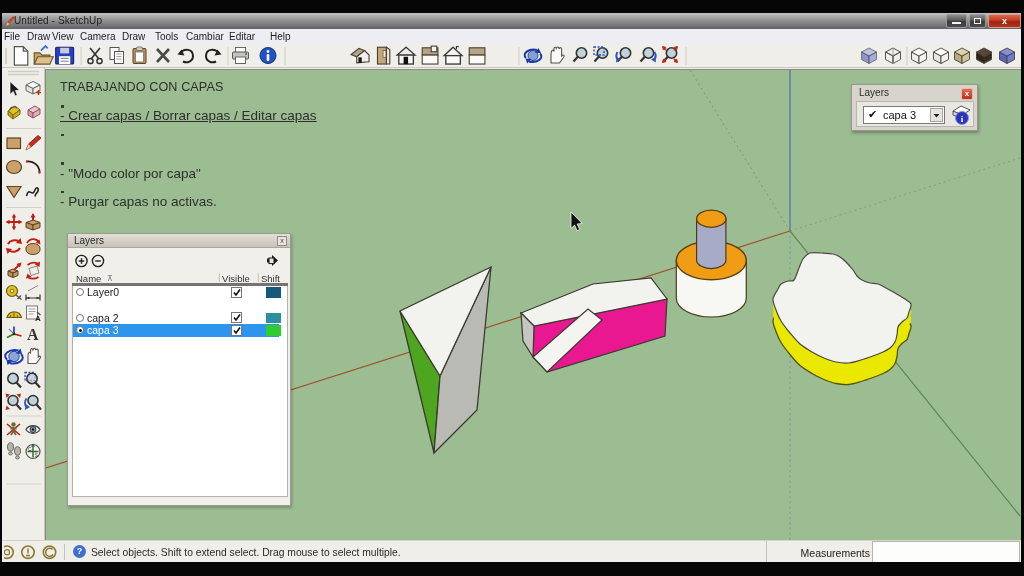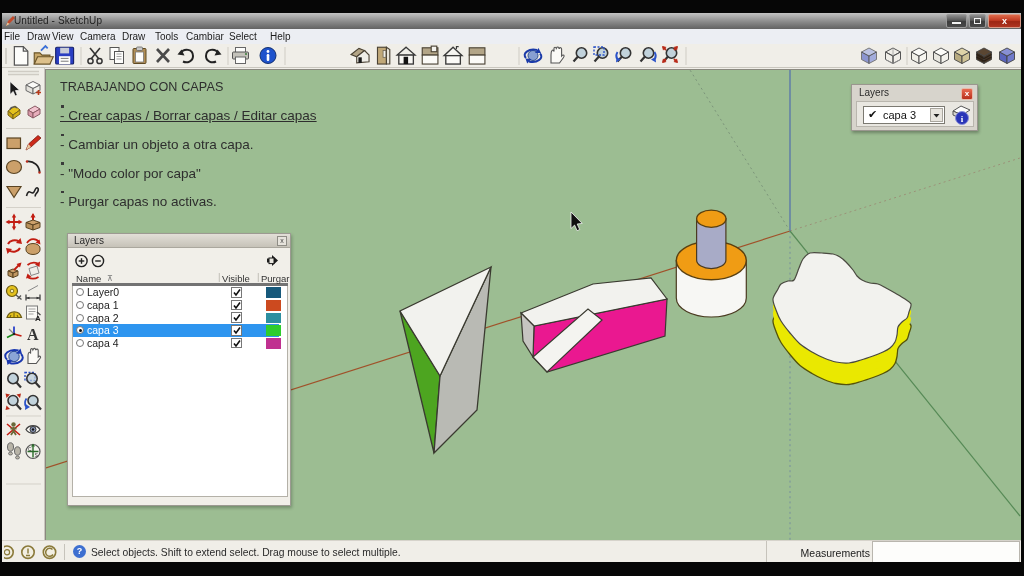--- a/index.html
+++ b/index.html
@@ -83,21 +83,21 @@
     </div>
   </div>
   <div id="menubar">
     <span class="mi" style="left:2px">File</span>
     <span class="mi" style="left:25px">Draw</span>
     <span class="mi" style="left:50px">View</span>
     <span class="mi" style="left:78px">Camera</span>
     <span class="mi" style="left:120px">Draw</span>
     <span class="mi" style="left:153px">Tools</span>
     <span class="mi" style="left:184px">Cambiar</span>
-    <span class="mi" style="left:227px">Select</span>
+    <span class="mi" style="left:227px">Editar</span>
     <span class="mi" style="left:268px">Help</span>
   </div>
   <div id="toolbar">
       <svg style="position:absolute;left:0;top:0" width="1019" height="24" viewBox="0 0 1019 24">
         <line x1="4" y1="4" x2="4" y2="20" stroke="#c9c6be" stroke-width="1.5"></line>
         <line x1="79" y1="3" x2="79" y2="21" stroke="#cfccc4" stroke-width="1"></line>
         <line x1="226" y1="3" x2="226" y2="21" stroke="#cfccc4" stroke-width="1"></line>
         <line x1="283" y1="3" x2="283" y2="21" stroke="#cfccc4" stroke-width="1"></line>
         <line x1="517" y1="3" x2="517" y2="21" stroke="#cfccc4" stroke-width="1"></line>
         <line x1="684" y1="3" x2="684" y2="21" stroke="#cfccc4" stroke-width="1"></line>
@@ -472,21 +472,20 @@
       <path d="M 727,229 C 727.3,225.8 730.8,221.3 732,219 C 733.2,216.7 733.5,215.2 735,214 C 736.5,212.8 740.0,211.6 742,211 C 744.0,210.4 746.3,212.0 748,210 C 749.7,208.0 751.6,201.2 753,198 C 754.4,194.8 755.3,191.3 757,189 C 758.7,186.7 761.1,183.9 764,183 C 766.9,182.1 772.5,182.8 776,183 C 779.5,183.2 784.2,183.4 787,184 C 789.8,184.6 792.0,185.8 794,187 C 796.0,188.2 798.0,190.0 800,192 C 802.0,194.0 805.3,197.8 807,200 C 808.7,202.2 809.6,204.5 811,206 C 812.4,207.5 814.0,208.9 816,210 C 818.0,211.1 821.5,212.4 824,213 C 826.5,213.6 829.5,213.2 832,214 C 834.5,214.8 837.4,216.6 840,218 C 842.6,219.4 846.1,221.3 849,223 C 851.9,224.7 856.5,227.3 859,229 C 861.5,230.7 864.4,232.0 865,234 C 865.6,236.0 863.6,239.8 863,242 C 862.4,244.2 862.1,246.5 861,248 C 859.9,249.5 857.4,250.6 856,252 C 854.6,253.4 852.8,255.0 852,257 C 851.2,259.0 851.5,262.7 851,265 C 850.5,267.3 850.1,270.0 849,272 C 847.9,274.0 845.8,276.5 844,278 C 842.2,279.5 839.6,280.8 837,282 C 834.4,283.2 830.4,284.8 827,286 C 823.6,287.2 818.7,288.9 815,290 C 811.3,291.1 806.8,292.7 803,293 C 799.2,293.3 793.8,292.8 790,292 C 786.2,291.2 781.7,289.5 778,288 C 774.3,286.5 769.7,284.2 766,282 C 762.3,279.8 757.4,276.9 754,274 C 750.6,271.1 746.9,266.5 744,263 C 741.1,259.5 737.2,254.5 735,251 C 732.8,247.5 731.2,243.4 730,240 C 728.8,236.6 726.7,232.2 727,229 Z" transform="translate(0,7)" fill="#eae801"></path>
       <path d="M 727,229 C 727.3,225.8 730.8,221.3 732,219 C 733.2,216.7 733.5,215.2 735,214 C 736.5,212.8 740.0,211.6 742,211 C 744.0,210.4 746.3,212.0 748,210 C 749.7,208.0 751.6,201.2 753,198 C 754.4,194.8 755.3,191.3 757,189 C 758.7,186.7 761.1,183.9 764,183 C 766.9,182.1 772.5,182.8 776,183 C 779.5,183.2 784.2,183.4 787,184 C 789.8,184.6 792.0,185.8 794,187 C 796.0,188.2 798.0,190.0 800,192 C 802.0,194.0 805.3,197.8 807,200 C 808.7,202.2 809.6,204.5 811,206 C 812.4,207.5 814.0,208.9 816,210 C 818.0,211.1 821.5,212.4 824,213 C 826.5,213.6 829.5,213.2 832,214 C 834.5,214.8 837.4,216.6 840,218 C 842.6,219.4 846.1,221.3 849,223 C 851.9,224.7 856.5,227.3 859,229 C 861.5,230.7 864.4,232.0 865,234 C 865.6,236.0 863.6,239.8 863,242 C 862.4,244.2 862.1,246.5 861,248 C 859.9,249.5 857.4,250.6 856,252 C 854.6,253.4 852.8,255.0 852,257 C 851.2,259.0 851.5,262.7 851,265 C 850.5,267.3 850.1,270.0 849,272 C 847.9,274.0 845.8,276.5 844,278 C 842.2,279.5 839.6,280.8 837,282 C 834.4,283.2 830.4,284.8 827,286 C 823.6,287.2 818.7,288.9 815,290 C 811.3,291.1 806.8,292.7 803,293 C 799.2,293.3 793.8,292.8 790,292 C 786.2,291.2 781.7,289.5 778,288 C 774.3,286.5 769.7,284.2 766,282 C 762.3,279.8 757.4,276.9 754,274 C 750.6,271.1 746.9,266.5 744,263 C 741.1,259.5 737.2,254.5 735,251 C 732.8,247.5 731.2,243.4 730,240 C 728.8,236.6 726.7,232.2 727,229 Z" fill="#f2f2ee" stroke="#4a4a40" stroke-width="1.2"></path>
 
       <path d="M525 142 l0 16.5 l3.6 -3.4 l2.5 5.6 l2.6 -1.2 l-2.5 -5.5 l5 -0.6 z" fill="#111" stroke="#f5f5f5" stroke-width="0.8"></path>
     </svg>
     <div id="captxt">
       <div style="top:9.5px;font-size:12.6px;letter-spacing:.1px;">TRABAJANDO CON CAPAS</div>
       <div class="dt" style="top:35px;"></div>
       <div style="top:38px;text-decoration:underline;">- Crear capas / Borrar capas / Editar capas</div>
       <div class="dt" style="top:63.5px;"></div>
-      <div style="top:67px;">- Cambiar un objeto a otra capa.</div>
       <div class="dt" style="top:92px;"></div>
       <div style="top:95.5px;">- "Modo color por capa"</div>
       <div class="dt" style="top:120.5px;"></div>
       <div style="top:124px;">- Purgar capas no activas.</div>
     </div>
     <div id="layersdlg">
       <div id="ldtitle">Layers<div id="ldclose">x</div></div>
       <div id="ldtools"><svg width="216" height="20" viewBox="0 0 216 20">
         <circle cx="9.5" cy="10" r="5.6" fill="none" stroke="#222" stroke-width="1.4"></circle>
         <line x1="6.7" y1="10" x2="12.3" y2="10" stroke="#222" stroke-width="1.4"></line>
@@ -495,64 +494,48 @@
         <line x1="23.2" y1="10" x2="28.8" y2="10" stroke="#222" stroke-width="1.4"></line>
         <path d="M200 4 l6 5.5 l-6 5.5 l0 -3.5 l-5 0 l0 -4 l5 0 z" fill="#1a1a1a"></path>
         <rect x="197" y="7" width="5" height="5.6" fill="#e8e6df" stroke="#1a1a1a" stroke-width="1"></rect>
       </svg></div>
       <div id="ldhead">
         <span style="position:absolute;left:4px;top:0">Name</span>
         <span style="position:absolute;left:35px;top:1px;font-size:8px;color:#777">⊼</span>
         <span style="position:absolute;left:146px;top:-2px;color:#b9b6ae">|</span>
         <span style="position:absolute;left:150px;top:0">Visible</span>
         <span style="position:absolute;left:185px;top:-2px;color:#b9b6ae">|</span>
-        <span style="position:absolute;left:189px;top:0">Purgar</span>
+        <span style="position:absolute;left:189px;top:0">Shift</span>
       </div>
       <div id="ldlist">
           <div class="lrow" style="top:0.4px">
           <div class="radio"></div>
             <span class="lname">Layer0</span>
           <div class="chk"><svg width="10" height="10">
                 <path d="M2 4.5 L4 7 L8 1.5" fill="none" stroke="#111" stroke-width="1.6"></path>
               </svg></div>
           <div class="swatch" style="background:#17597b"></div>
         </div>
-        <div class="lrow" style="top:13.1px">
-          <div class="radio"></div>
-            <span class="lname">capa 1</span>
-          <div class="chk"><svg width="10" height="10">
-                <path d="M2 4.5 L4 7 L8 1.5" fill="none" stroke="#111" stroke-width="1.6"></path>
-              </svg></div>
-          <div class="swatch" style="background:#cc4a1f"></div>
-        </div>
         <div class="lrow" style="top:25.7px">
           <div class="radio"></div>
             <span class="lname">capa 2</span>
           <div class="chk"><svg width="10" height="10">
                 <path d="M2 4.5 L4 7 L8 1.5" fill="none" stroke="#111" stroke-width="1.6"></path>
               </svg></div>
           <div class="swatch" style="background:#2d8fa0"></div>
         </div>
         <div class="lrow sel" style="top:38.4px">
           <div class="radio">
               <div class="dot"></div>
             </div>
             <span class="lname">capa 3</span>
           <div class="chk"><svg width="10" height="10">
                 <path d="M2 4.5 L4 7 L8 1.5" fill="none" stroke="#111" stroke-width="1.6"></path>
               </svg></div>
           <div class="swatch" style="background:#2ecc2e"></div>
-        </div>
-        <div class="lrow" style="top:51.0px">
-          <div class="radio"></div>
-            <span class="lname">capa 4</span>
-          <div class="chk"><svg width="10" height="10">
-                <path d="M2 4.5 L4 7 L8 1.5" fill="none" stroke="#111" stroke-width="1.6"></path>
-              </svg></div>
-          <div class="swatch" style="background:#c03090"></div>
         </div>
         </div>
     </div>
     <div id="minilayers">
       <div id="mltitle">Layers</div>
       <div id="mlclose">x</div>
       <div id="mlbody">
         <div id="mlcombo">
             <span class="ck">✔</span>
             <span class="tx">capa 3</span>

